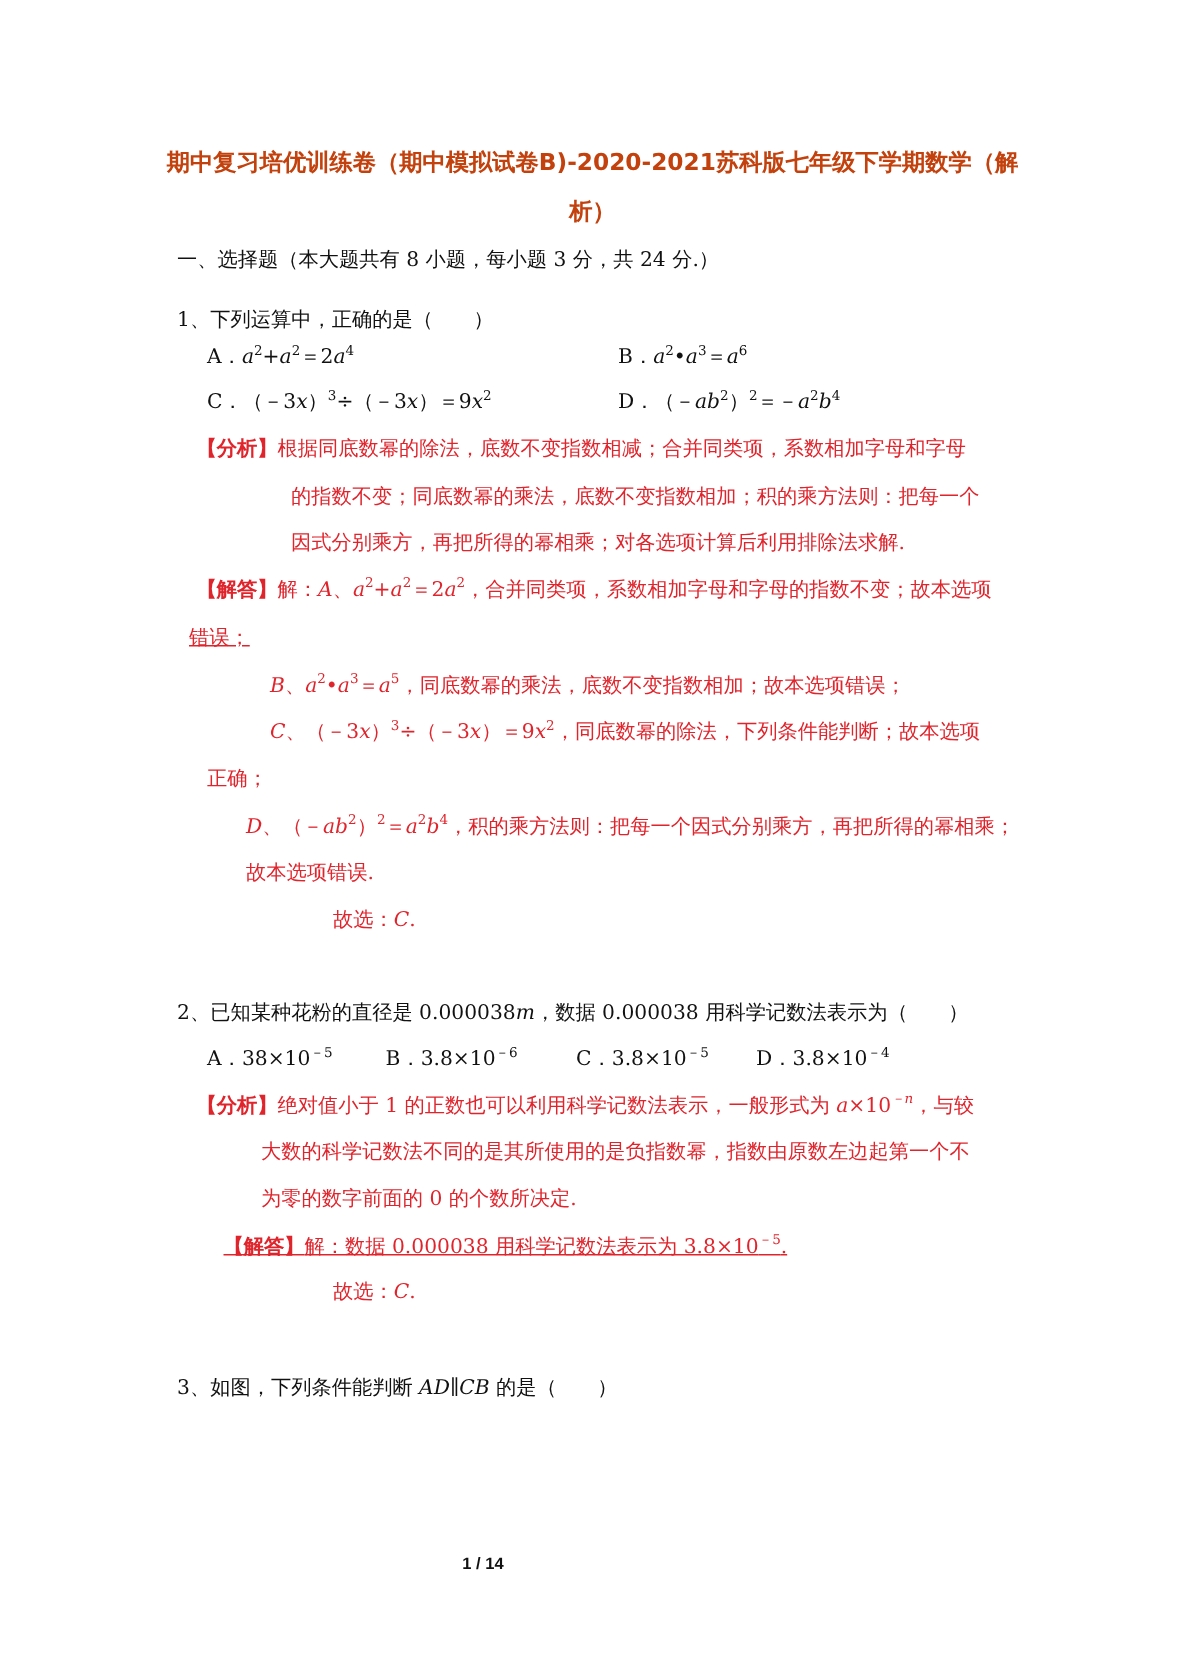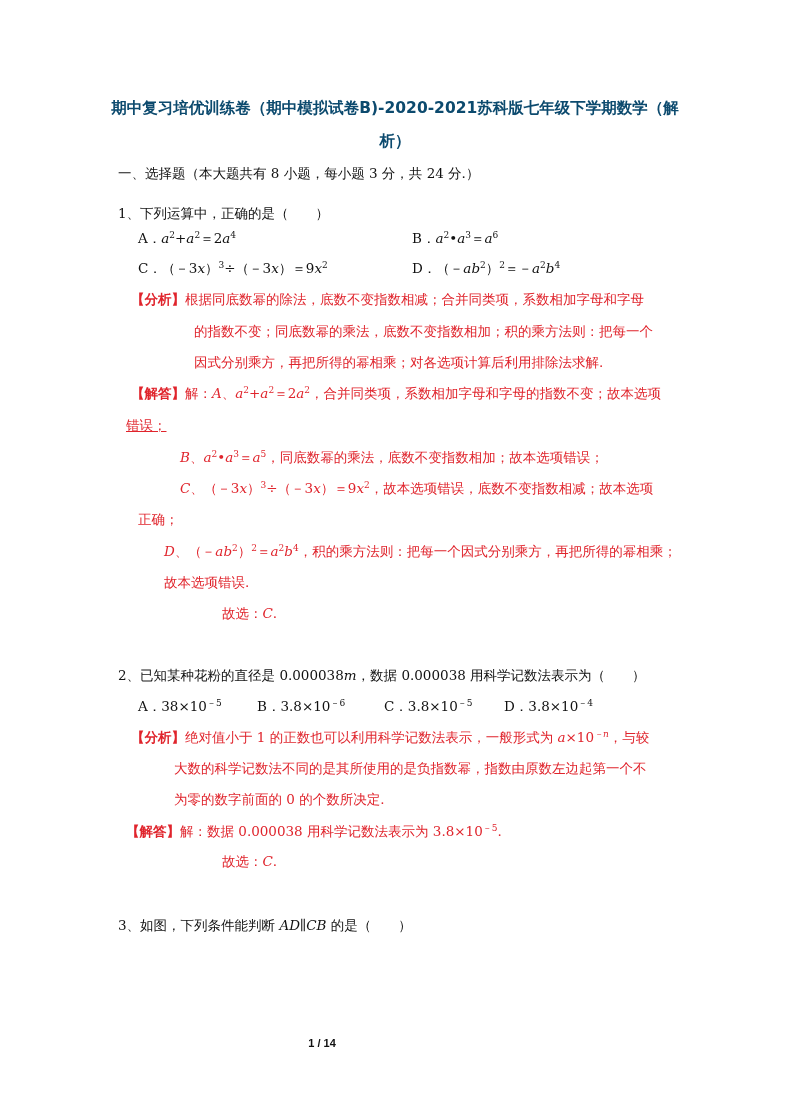--- a/index.html
+++ b/index.html
@@ -1,19 +1,19 @@
 <!DOCTYPE html>
 <html><head>
 <meta charset="utf-8">
 <style>
   html, body { margin: 0; padding: 0; background: #ffffff; }
   body { width: 790px; height: 1118px; position: relative; overflow: hidden;
          font-family: "DejaVu Serif", "Liberation Serif", serif; color: #111; }
   .ln { position: absolute; white-space: nowrap; font-size: 13.5px; line-height: 18px; }
-  .title { position: absolute; left: 0; width: 790px; text-align: center; color: #0c4a6e;
+  .title { position: absolute; left: 0; width: 790px; text-align: center; color: #c2410c;
            font-family: "DejaVu Sans", "Liberation Sans", sans-serif; font-weight: bold; font-size: 15.5px; line-height: 20px; }
   .red { color: #e0242c; }
   .bk { font-weight: bold; }
   i { font-style: italic; }
   sup { font-size: 9px; vertical-align: super; line-height: 0; }
   .pg { position: absolute; left: 0; width: 644px; text-align: center; font-family: "Liberation Sans", sans-serif;
         font-weight: bold; font-size: 11px; top: 1037px; color: #111; }
 </style>
 </head>
 <body>
@@ -45,21 +45,21 @@
 <div class="ln red" style="left:194px; top:353px;">因式分别乘方，再把所得的幂相乘；对各选项计算后利用排除法求解.</div>
 
 <div class="ln red" style="left:131px; top:384px;">
   <span class="bk">【解答】</span><span>解：</span><i>A</i>、<i>a</i><sup>2</sup>+<i>a</i><sup>2</sup>＝2<i>a</i><sup>2</sup><span>，合并同类项，系数相加字母和字母的指数不变；故本选项</span>
 </div>
 <div class="ln red" style="left:126px; top:416px;text-decoration:underline;">错误；</div>
 <div class="ln red" style="left:180px; top:448px;">
   <i>B</i>、<i>a</i><sup>2</sup>•<i>a</i><sup>3</sup>＝<i>a</i><sup>5</sup><span>，同底数幂的乘法，底数不变指数相加；故本选项错误；</span>
 </div>
 <div class="ln red" style="left:180px; top:479px;">
-  <i>C</i>、（－3<i>x</i>）<sup>3</sup>÷（－3<i>x</i>）＝9<i>x</i><sup>2</sup><span>，故本选项错误，底数不变指数相减；故本选项</span>
+  <i>C</i>、（－3<i>x</i>）<sup>3</sup>÷（－3<i>x</i>）＝9<i>x</i><sup>2</sup><span>，同底数幂的除法，下列条件能判断；故本选项</span>
 </div>
 <div class="ln red" style="left:138px; top:510px;">正确；</div>
 <div class="ln red" style="left:164px; top:542px;">
   <i>D</i>、（－<i>ab</i><sup>2</sup>）<sup>2</sup>＝<i>a</i><sup>2</sup><i>b</i><sup>4</sup><span>，积的乘方法则：把每一个因式分别乘方，再把所得的幂相乘；</span>
 </div>
 <div class="ln red" style="left:138px; top:573px;margin-left:26px;">故本选项错误.</div>
 <div class="ln red" style="left:222px; top:604px;">
   <span>故选：</span><i>C</i><span>.</span>
 </div>
 
@@ -78,21 +78,21 @@
 <div class="ln" style="left:504px; top:697px;">
   <span>D．</span><span>3.8×10</span><sup>－4</sup>
 </div>
 
 <div class="ln red" style="left:131px; top:728px;">
   <span class="bk">【分析】</span><span>绝对值小于 1 的正数也可以利用科学记数法表示，一般形式为 </span><i>a</i><span>×10</span><sup><i>－n</i></sup><span>，与较</span>
 </div>
 <div class="ln red" style="left:174px; top:759px;">大数的科学记数法不同的是其所使用的是负指数幂，指数由原数左边起第一个不</div>
 <div class="ln red" style="left:174px; top:790px;">为零的数字前面的 0 的个数所决定.</div>
 
-<div class="ln red" style="left:126px; top:822px;">
+<div class="ln red" style="left:149px; top:822px;text-decoration:underline;">
   <span class="bk">【解答】</span><span>解：数据 0.000038 用科学记数法表示为 3.8×10</span><sup>－5</sup><span>.</span>
 </div>
 <div class="ln red" style="left:222px; top:852px;">
   <span>故选：</span><i>C</i><span>.</span>
 </div>
 
 <div class="ln" style="left:118px; top:916px;">
   <span>3、如图，下列条件能判断 </span><i>AD∥CB</i><span> 的是（　　）</span>
 </div>
 

